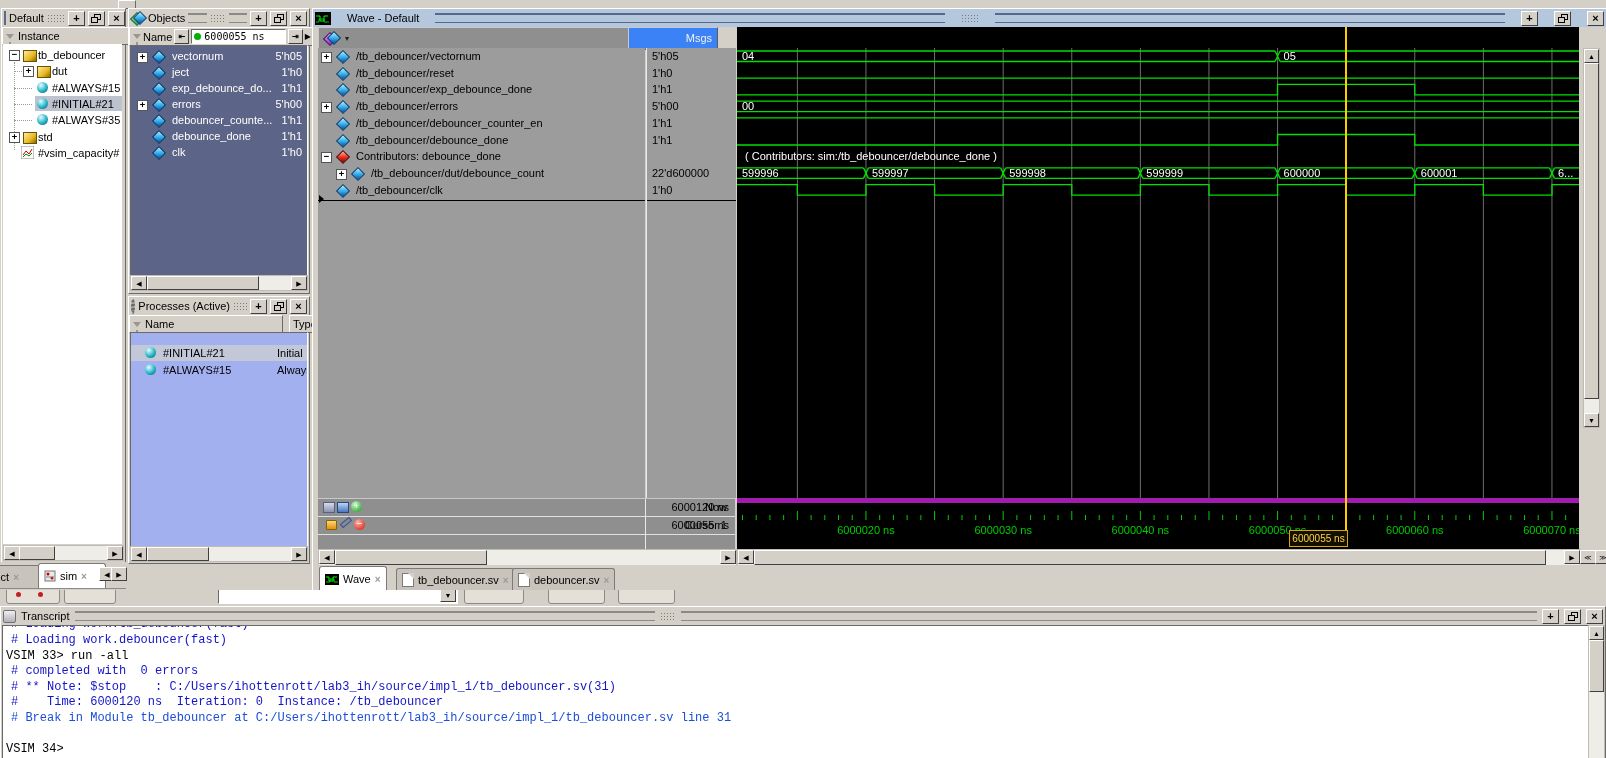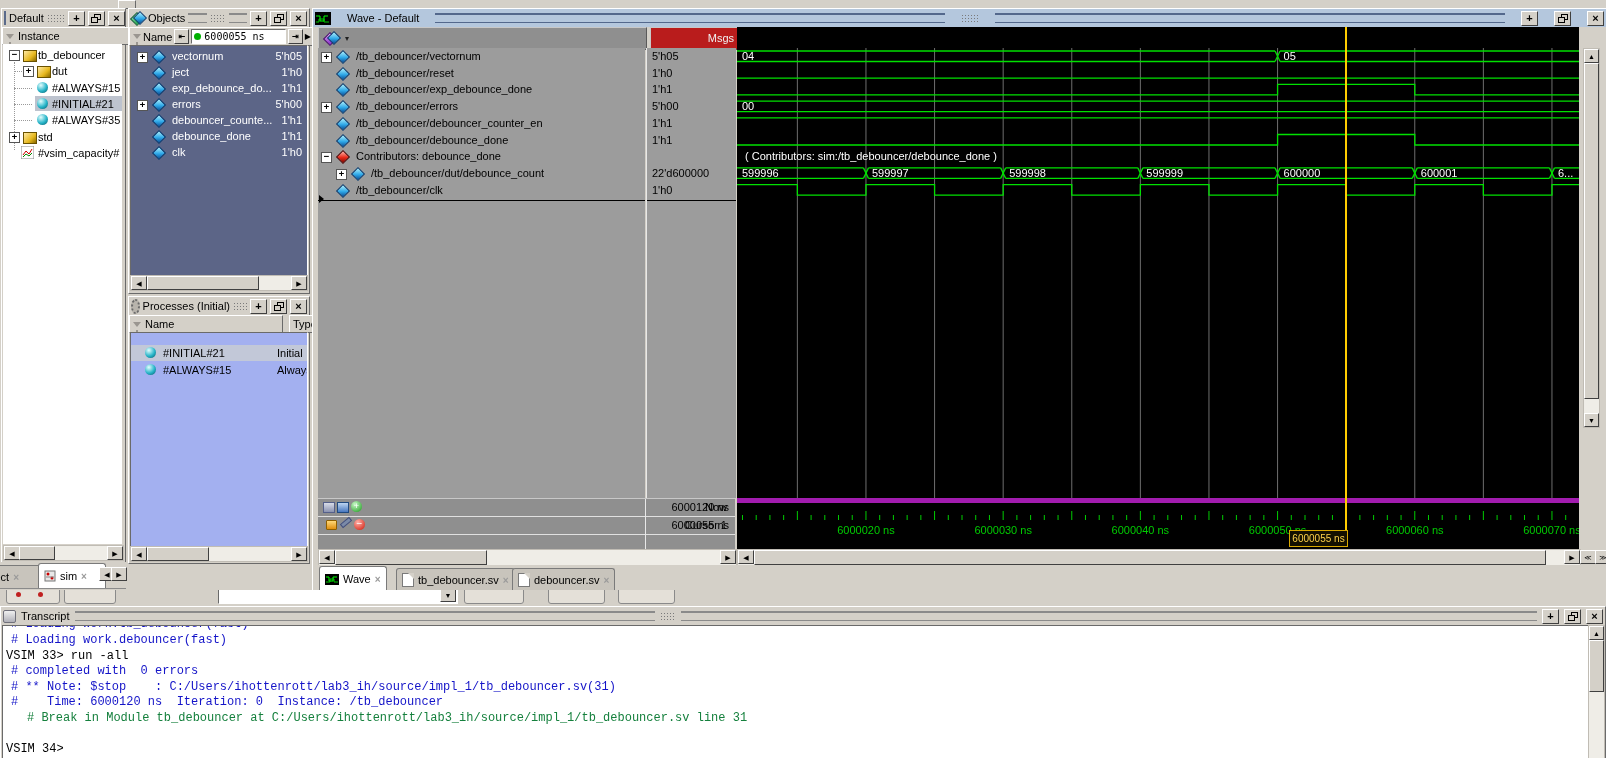--- a/index.html
+++ b/index.html
@@ -205,21 +205,21 @@
     <div class="sb" style="left:1px;top:266px;width:176px;height:14px;">
       <span class="sbbtn" style="left:0;top:0;">◀</span>
       <span class="sbthumb" style="left:16px;top:0;width:110px;height:12px;"></span>
       <span class="sbbtn" style="right:0;top:0;">▶</span>
     </div>
   </div>
 
   <div class="pane" style="left:128px;top:296px;width:180px;height:266px;">
     <div class="ptitle">
       <span class="gear"></span>
-      <span class="lbl">Processes (Initial)</span>
+      <span class="lbl">Processes (Active)</span>
       <span class="dots" style="width:14px;"></span>
       <span class="tbtn">+</span>
       <span class="tbtn">
           <span class="ico-restore"></span>
         </span>
       <span class="tbtn">×</span>
     </div>
     <div class="colhdr" style="left:0;top:18px;width:146px;height:16px;">
       <span class="funnel"></span>
       <span>Name</span>
@@ -266,21 +266,21 @@
       <span class="tbtn">×</span>
     </div>
 
     <div class="abs" style="left:5px;top:18px;width:327px;height:21px;background:#8f8f8f;border:1px solid;border-color:#c8c8c8 #5a5a5a #5a5a5a #c8c8c8;">
       <span style="position:absolute;left:6px;top:4px;width:16px;height:12px;">
         <span class="diamond" style="left:0;top:2px;background:linear-gradient(135deg,#e8b4f8,#8428c8);border-color:#4a0a70;"></span>
         <span class="diamond" style="left:4px;top:1px;"></span>
       </span>
       <span style="position:absolute;left:26px;top:6px;font-size:8px;color:#202020;">▾</span>
     </div>
-    <div class="abs" style="left:315px;top:18px;width:88px;height:21px;background:#b91c1c;border:1px solid;border-color:#c8c8c8 #5a5a5a #5a5a5a #c8c8c8;margin-left:22px;">
+    <div class="abs" style="left:315px;top:18px;width:88px;height:21px;background:#3b82f6;border:1px solid;border-color:#c8c8c8 #5a5a5a #5a5a5a #c8c8c8;">
       <span style="position:absolute;right:5px;top:4px;color:#f0f0f0;">Msgs</span>
     </div>
     <div class="abs" style="left:424px;top:18px;width:842px;height:21px;background:#000;"></div>
 
     <div class="abs" id="wave-names" style="left:5px;top:39px;width:327px;height:450px;background:#9c9c9c;overflow:hidden;">
         <div class="wnamerow" style="top:1px;height:16px;">
           <span class="exp" style="left:3px;top:3px;">+</span>
           <span class="diamond" style="left:20px;top:3px;"></span>
           <span style="position:absolute;left:38px;top:1px;white-space:nowrap;">/tb_debouncer/vectornum</span>
         </div>
@@ -578,21 +578,21 @@
         </span>
       <span class="tbtn">×</span>
     </div>
     <div class="abs sunken mono" id="transcript-body" style="left:1px;top:18px;width:1586px;height:132px;background:#fff;overflow:hidden;font-size:12px;">
         <div style="position:absolute;left:0;top:-9px;height:15px;white-space:pre;color:#1414c8;padding-left:8px;"># Loading work.tb_debouncer(fast)</div>
         <div style="position:absolute;left:0;top:7px;height:15px;white-space:pre;color:#1414c8;padding-left:8px;"># Loading work.debouncer(fast)</div>
         <div style="position:absolute;left:0;top:22.5px;height:15px;white-space:pre;color:#000;padding-left:3px;">VSIM 33&gt; run -all</div>
         <div style="position:absolute;left:0;top:38px;height:15px;white-space:pre;color:#1414c8;padding-left:8px;"># completed with  0 errors</div>
         <div style="position:absolute;left:0;top:53.5px;height:15px;white-space:pre;color:#1414c8;padding-left:8px;"># ** Note: $stop    : C:/Users/ihottenrott/lab3_ih/source/impl_1/tb_debouncer.sv(31)</div>
         <div style="position:absolute;left:0;top:69px;height:15px;white-space:pre;color:#1414c8;padding-left:8px;">#    Time: 6000120 ns  Iteration: 0  Instance: /tb_debouncer</div>
-        <div style="position:absolute;left:0;top:84.5px;height:15px;white-space:pre;color:#15803d;padding-left:24px;"># Break in Module tb_debouncer at C:/Users/ihottenrott/lab3_ih/source/impl_1/tb_debouncer.sv line 31</div>
+        <div style="position:absolute;left:0;top:84.5px;height:15px;white-space:pre;color:#1d4ed8;padding-left:8px;"># Break in Module tb_debouncer at C:/Users/ihottenrott/lab3_ih/source/impl_1/tb_debouncer.sv line 31</div>
         <div style="position:absolute;left:0;top:100px;height:15px;white-space:pre;color:#000;padding-left:3px;"></div>
         <div style="position:absolute;left:0;top:115.5px;height:15px;white-space:pre;color:#000;padding-left:3px;">VSIM 34&gt;</div>
       </div>
     <div class="sb" style="left:1587px;top:18px;width:15px;height:132px;">
       <span class="sbbtn" style="left:0;top:0;width:13px;">▲</span>
       <span class="sbthumb" style="left:0;top:14px;width:13px;height:50px;"></span>
     </div>
   </div>
 
 </div>

